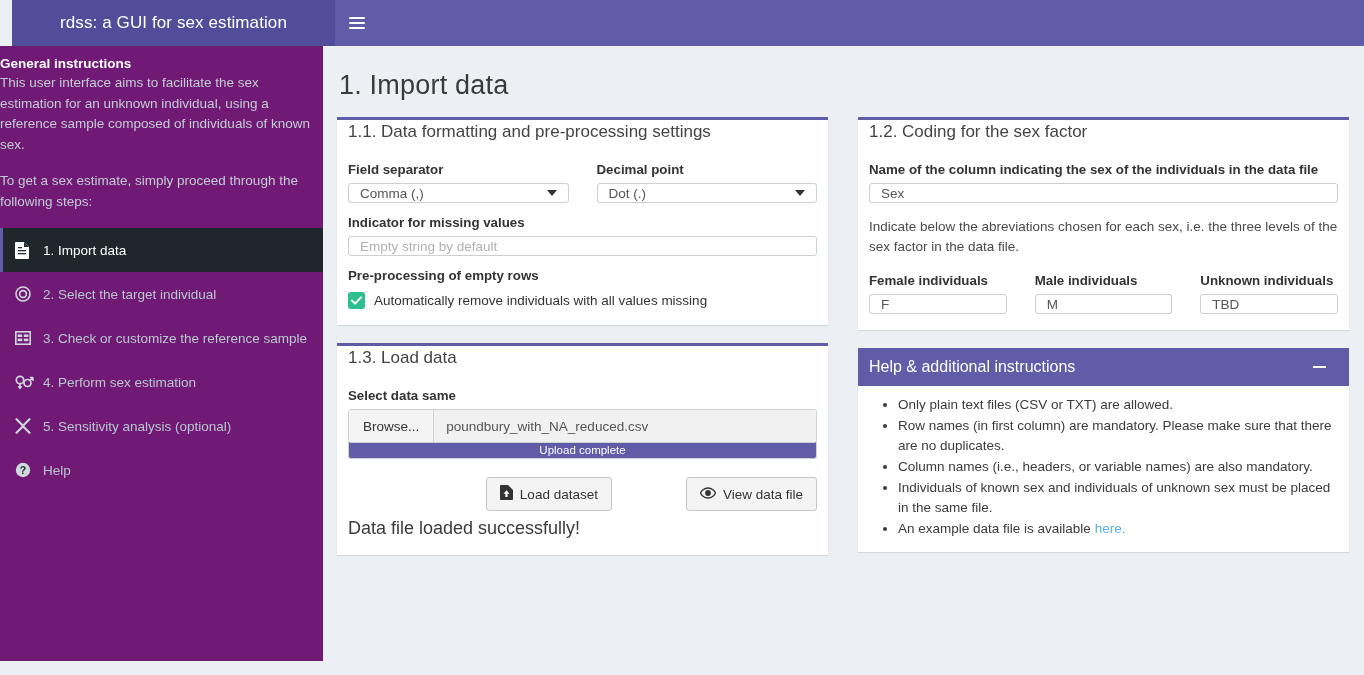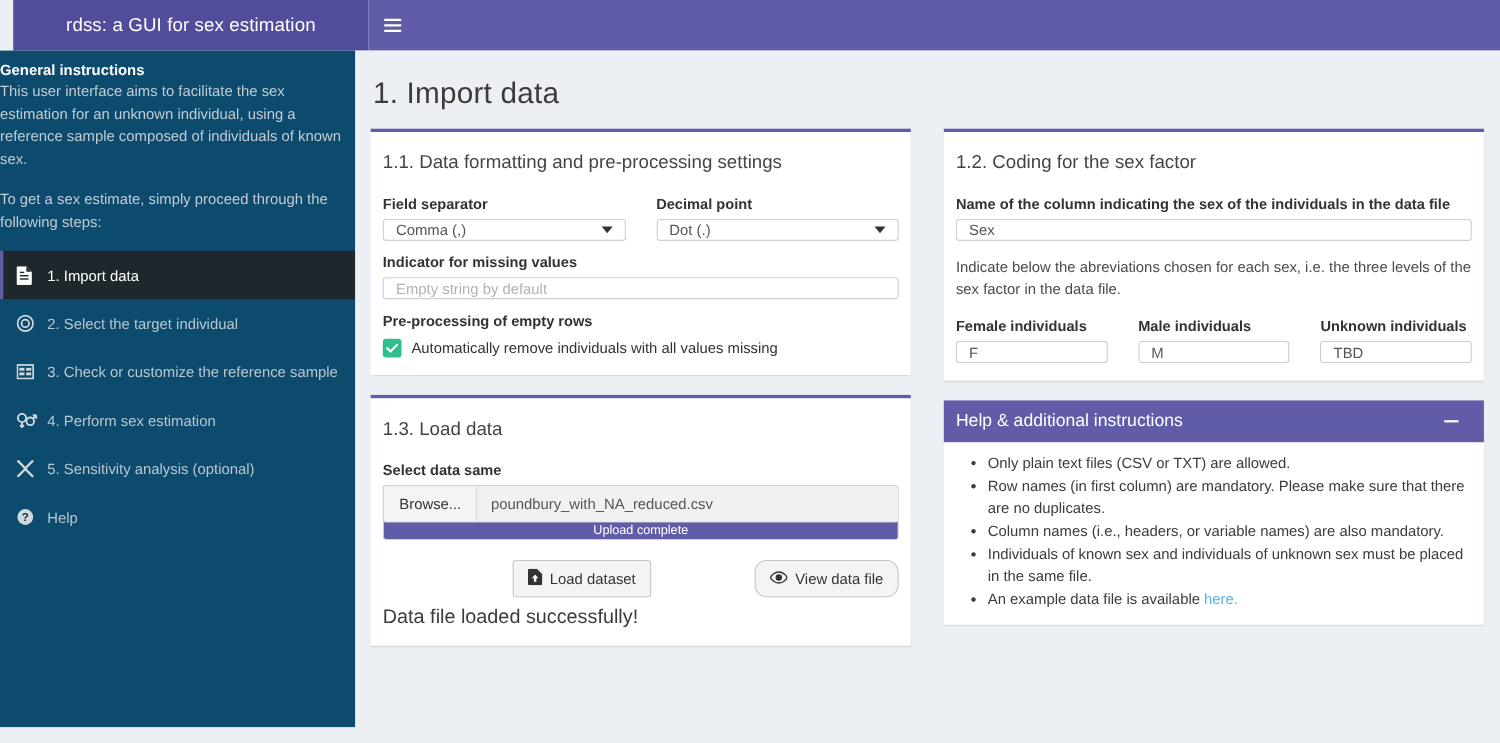--- a/index.html
+++ b/index.html
@@ -36,21 +36,21 @@
     width: 44px; height: 46px;
     display: flex; flex-direction: column; align-items: center; justify-content: center;
     gap: 3px; cursor: pointer;
   }
   .hamburger i { display: block; width: 16px; height: 2px; background: #ffffff; border-radius: 1px; }
 
   
   .sidebar {
     position: absolute; top: 46px; left: 0;
     width: 323px; height: 615px;
-    background: #0c4a6e;
+    background: #701a75;
     color: #b8c7ce;
     overflow: hidden;
   }
   .sb-intro { padding: 8px 8px 6px 0; }
   .sb-intro h4 {
     margin: 0 0 0 0; font-size: 13.5px; font-weight: bold; color: #ffffff;
     line-height: 19px;
   }
   .sb-intro p {
     margin: 0; font-size: 13.5px; line-height: 20.5px; color: #c2ccd3;
@@ -99,21 +99,21 @@
 
   
   .box {
     background: #ffffff;
     border-top: 3px solid #605ca8;
     box-shadow: 0 1px 1px rgba(0,0,0,.10);
     margin-bottom: 18px;
   }
   .box-title {
     font-size: 17px; color: #444444; font-weight: 400;
-    padding: 18px 13px 4px 11px;
+    padding: 2px 13px 4px 11px;
     margin: 0;
   }
   .box-body { padding: 4px 11px 16px 11px; }
 
   label.fl {
     display: block;
     font-size: 13.3px; font-weight: bold; color: #333333;
     margin: 12px 0 6px 0;
   }
   .ff-row { display: flex; gap: 28px; }
@@ -184,21 +184,21 @@
   .btn-row { display: flex; margin-top: 18px; justify-content: flex-end; }
   .btn {
     height: 34px;
     background: #f4f4f4;
     border: 1px solid #c6c6c6; border-radius: 3px;
     display: inline-flex; align-items: center; gap: 7px;
     padding: 0 13px;
     font-size: 13.5px; color: #333333;
     cursor: pointer;
   }
-  .btn.gap { margin-left: 94px; border-radius: 11px; }
+  .btn.gap { margin-left: 74px; }
   .status-ok { font-size: 18px; color: #3c3b3b; margin-top: 7px; }
 
   
   .box.help { border-top: none; }
   .help-head {
     background: #605ca8; color: #ffffff;
     height: 38px; display: flex; align-items: center; justify-content: space-between;
     padding: 0 21px 0 11px;
     font-size: 16px;
   }

